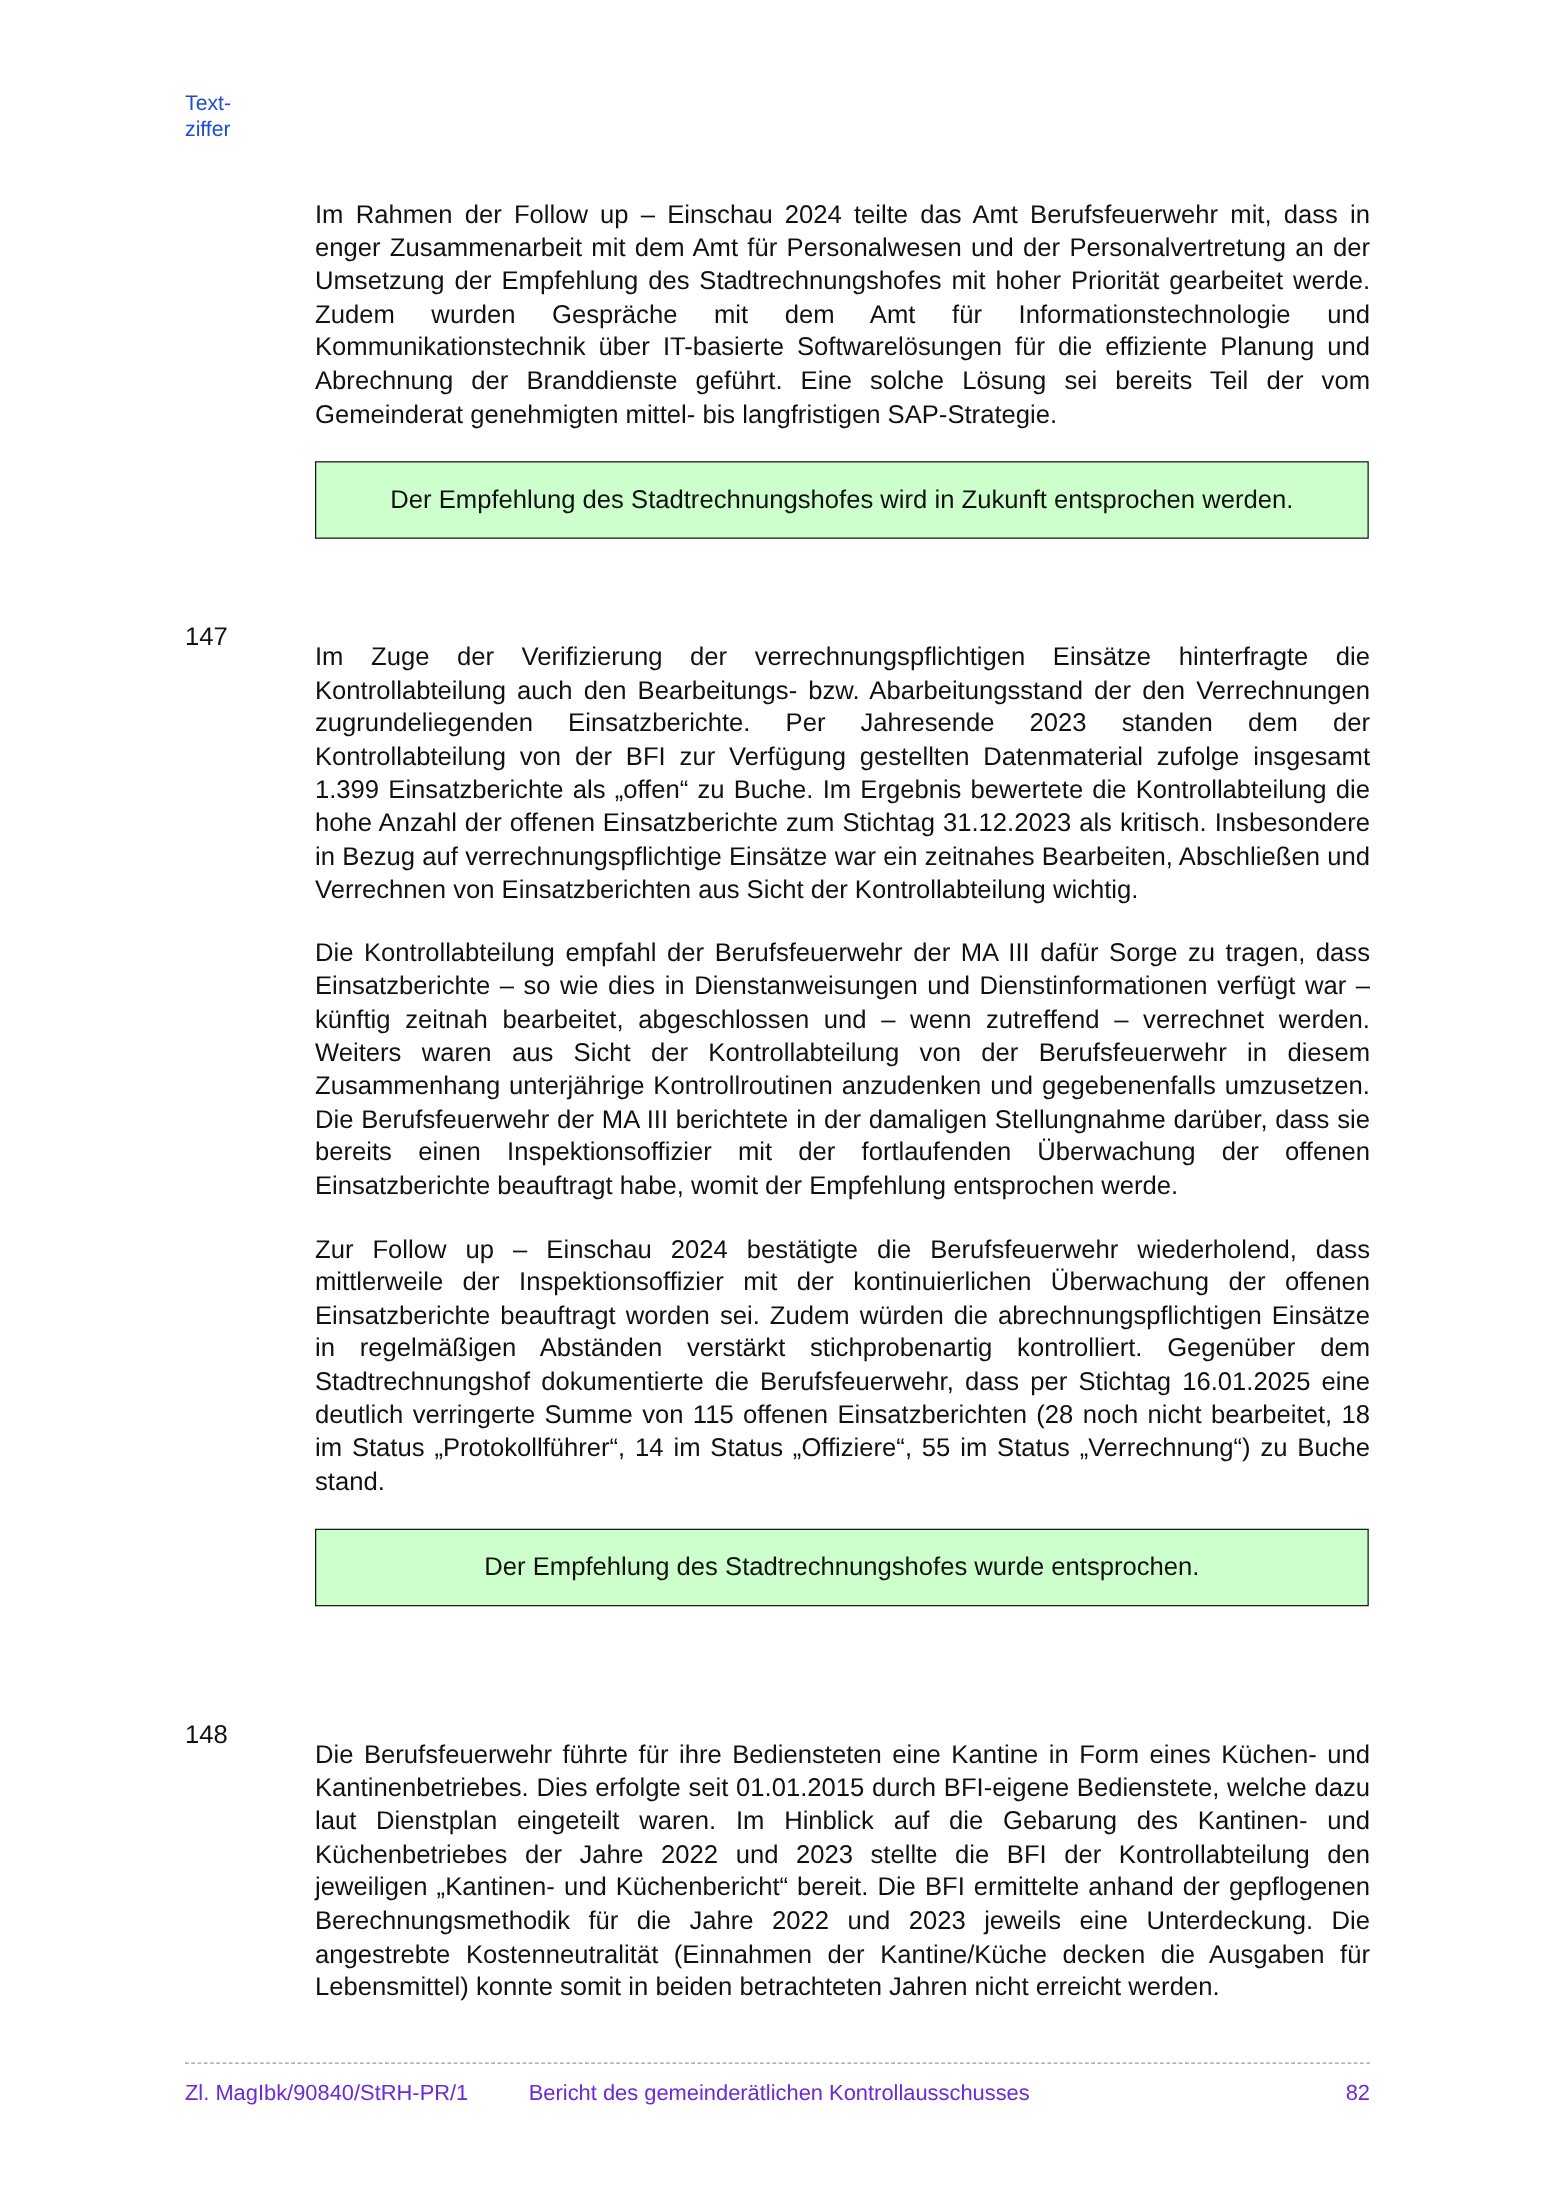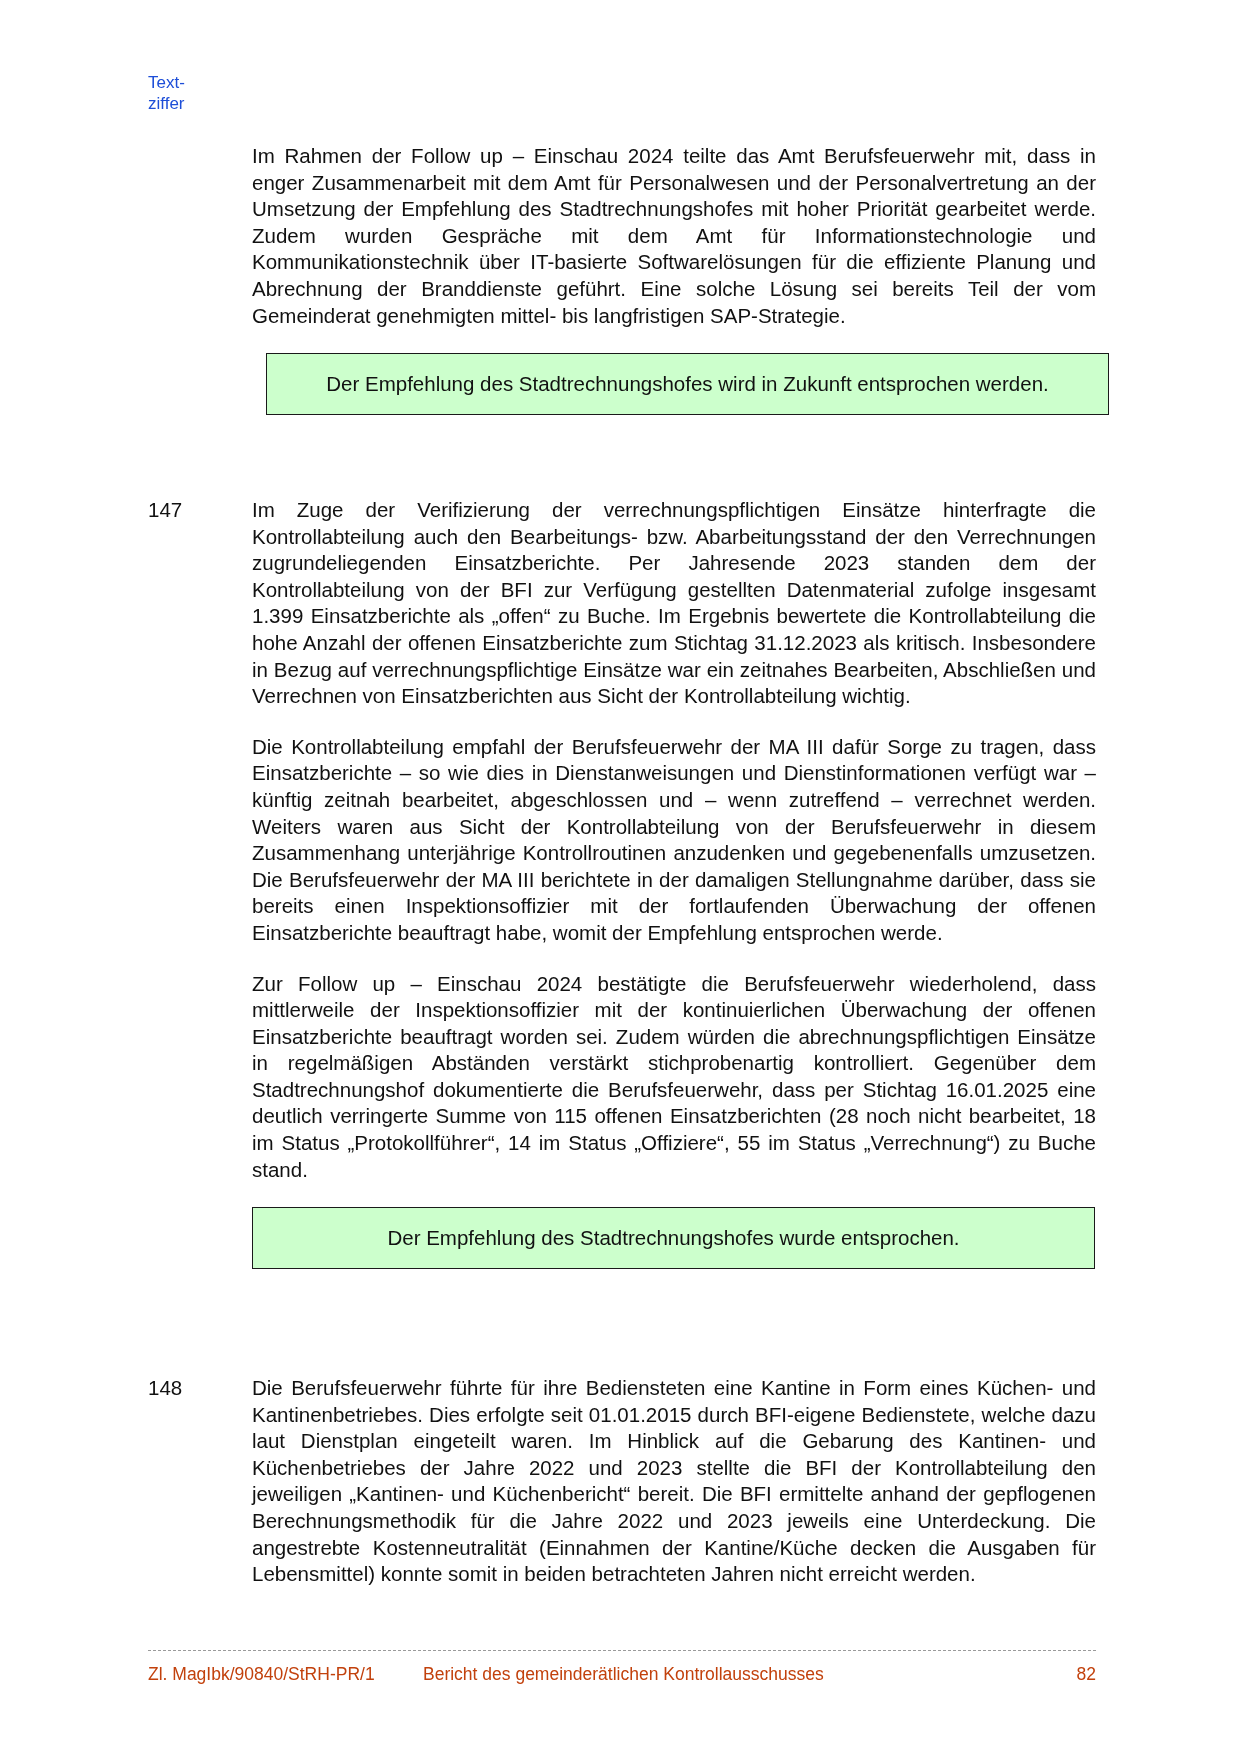--- a/index.html
+++ b/index.html
@@ -34,21 +34,21 @@
       top: 0;
       font-size: 20.5px;
       line-height: 26.6px;
     }
     .body-col {
       position: absolute;
       left: 104px;
       width: 844px;
     }
     p.para {
-      margin: 0 0 24px 0;
+      margin: 16px 0 24px 0;
       font-size: 20.5px;
       line-height: 26.6px;
       text-align: justify;
       hyphens: manual;
     }
     .verdict-box {
       box-sizing: border-box;
       width: 843px;
       height: 62px;
       background: #ccffcc;
@@ -66,40 +66,40 @@
       top: 1650px;
       border-top: 1.5px dashed #9a9a9a;
       height: 0;
     }
     .footer {
       position: absolute;
       left: 148px;
       width: 948px;
       top: 1664px;
       font-size: 17.5px;
-      color: #c2410c;
+      color: #6d28d9;
       display: flex;
       align-items: baseline;
     }
     .footer .ref { width: 275px; }
     .footer .title { flex: 1; }
     .footer .page { text-align: right; margin-left: 23px; }
   </style>
 </head>
 <body>
 
 <div class="margin-label">
   <div>Text-</div>
   <div>ziffer</div>
 </div>
 
 <div class="section" style="top:143px;">
   <div class="body-col" style="top:0;">
     <p class="para">Im Rahmen der Follow up – Einschau 2024 teilte das Amt Berufsfeuerwehr mit, dass in enger Zusammenarbeit mit dem Amt für Personalwesen und der Personalver­tretung an der Umsetzung der Empfehlung des Stadtrechnungshofes mit hoher Priorität gearbeitet werde. Zudem wurden Gespräche mit dem Amt für Informations­technologie und Kommunikationstechnik über IT-basierte Softwarelösungen für die effiziente Planung und Abrechnung der Branddienste geführt. Eine solche Lösung sei bereits Teil der vom Gemeinderat genehmigten mittel- bis langfristigen SAP-Strategie.</p>
-    <div class="verdict-box" style="margin-top:12px;margin-left:14px;">
+    <div class="verdict-box" style="margin-top:12px;">
       <span>Der Empfehlung des Stadtrechnungshofes wird in Zukunft entsprochen werden.</span>
     </div>
   </div>
 </div>
 
 <div class="section" style="top:497px;">
   <div class="tz">147</div>
   <div class="body-col" style="top:0;">
     <p class="para">Im Zuge der Verifizierung der verrechnungspflichtigen Einsätze hinterfragte die Kontrollabteilung auch den Bearbeitungs- bzw. Abarbeitungsstand der den Verrech­nungen zugrundeliegenden Einsatzberichte. Per Jahresende 2023 standen dem der Kontrollabteilung von der BFI zur Verfügung gestellten Datenmaterial zufolge insgesamt 1.399 Einsatzberichte als „offen“ zu Buche. Im Ergebnis bewertete die Kontrollabteilung die hohe Anzahl der offenen Einsatzberichte zum Stichtag 31.12.2023 als kritisch. Insbesondere in Bezug auf verrechnungspflichtige Einsätze war ein zeitnahes Bearbeiten, Abschließen und Verrechnen von Einsatzberichten aus Sicht der Kontrollabteilung wichtig.</p>
     <p class="para">Die Kontrollabteilung empfahl der Berufsfeuerwehr der MA III dafür Sorge zu tragen, dass Einsatzberichte – so wie dies in Dienstanweisungen und Dienstinformationen verfügt war – künftig zeitnah bearbeitet, abgeschlossen und – wenn zutreffend – verrechnet werden. Weiters waren aus Sicht der Kontrollabteilung von der Berufs­feuerwehr in diesem Zusammenhang unterjährige Kontrollroutinen anzudenken und gegebenenfalls umzusetzen. Die Berufsfeuerwehr der MA III berichtete in der damaligen Stellungnahme darüber, dass sie bereits einen Inspektionsoffizier mit der fortlaufenden Überwachung der offenen Einsatzberichte beauftragt habe, womit der Empfehlung entsprochen werde.</p>

